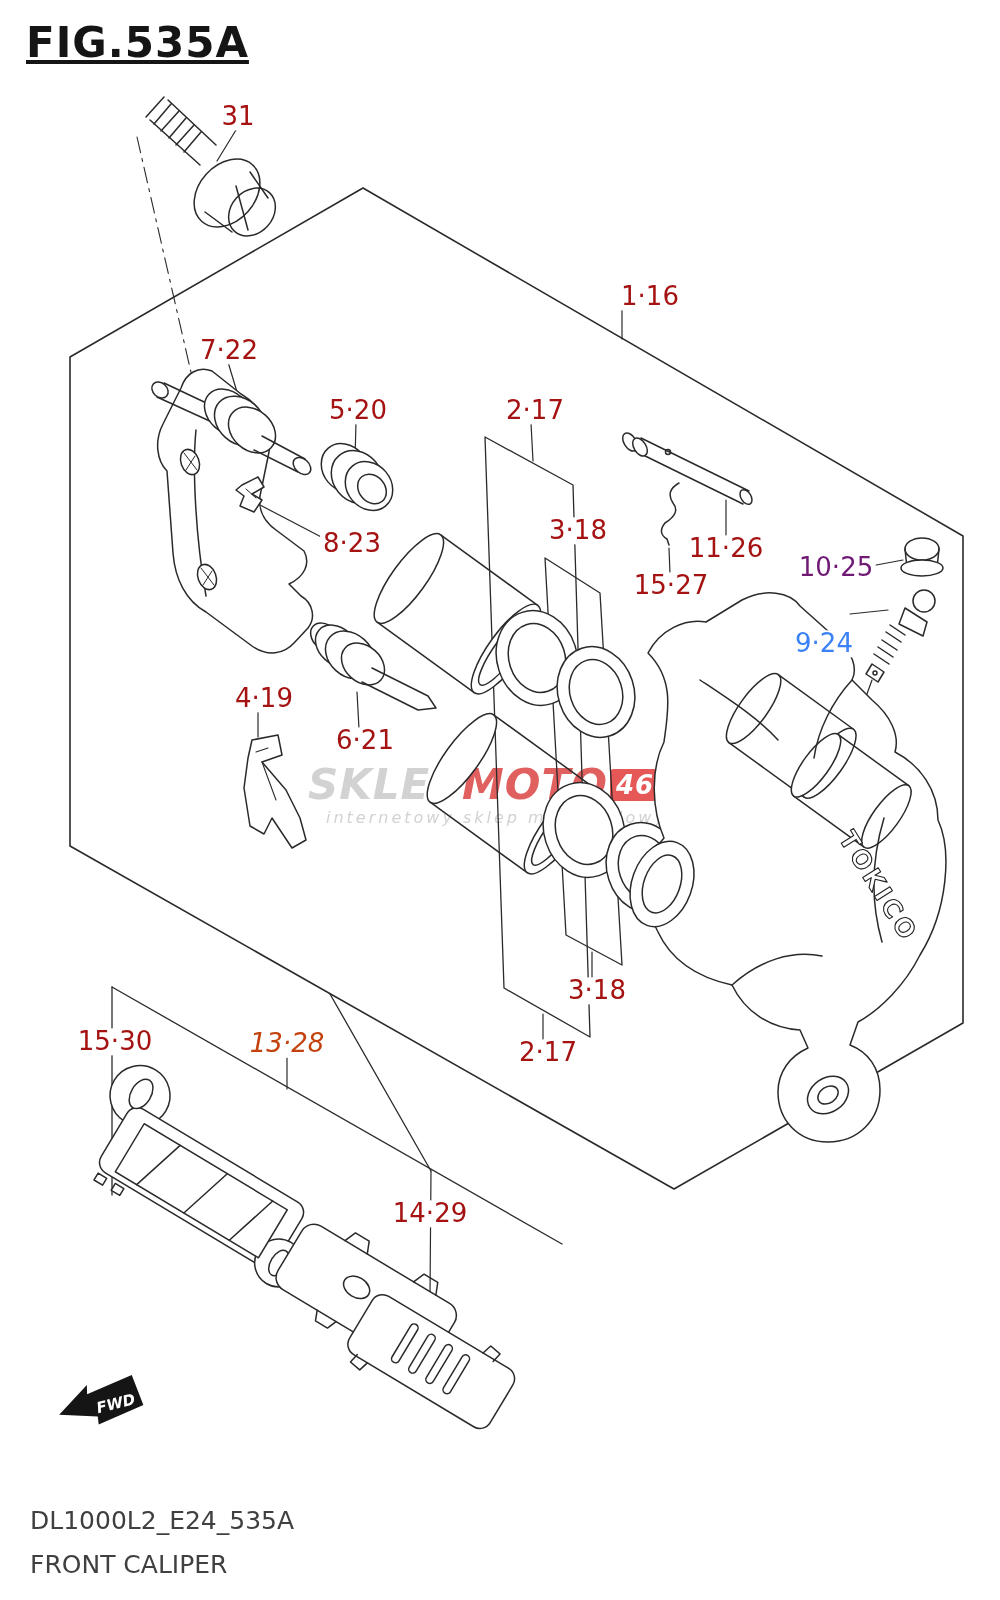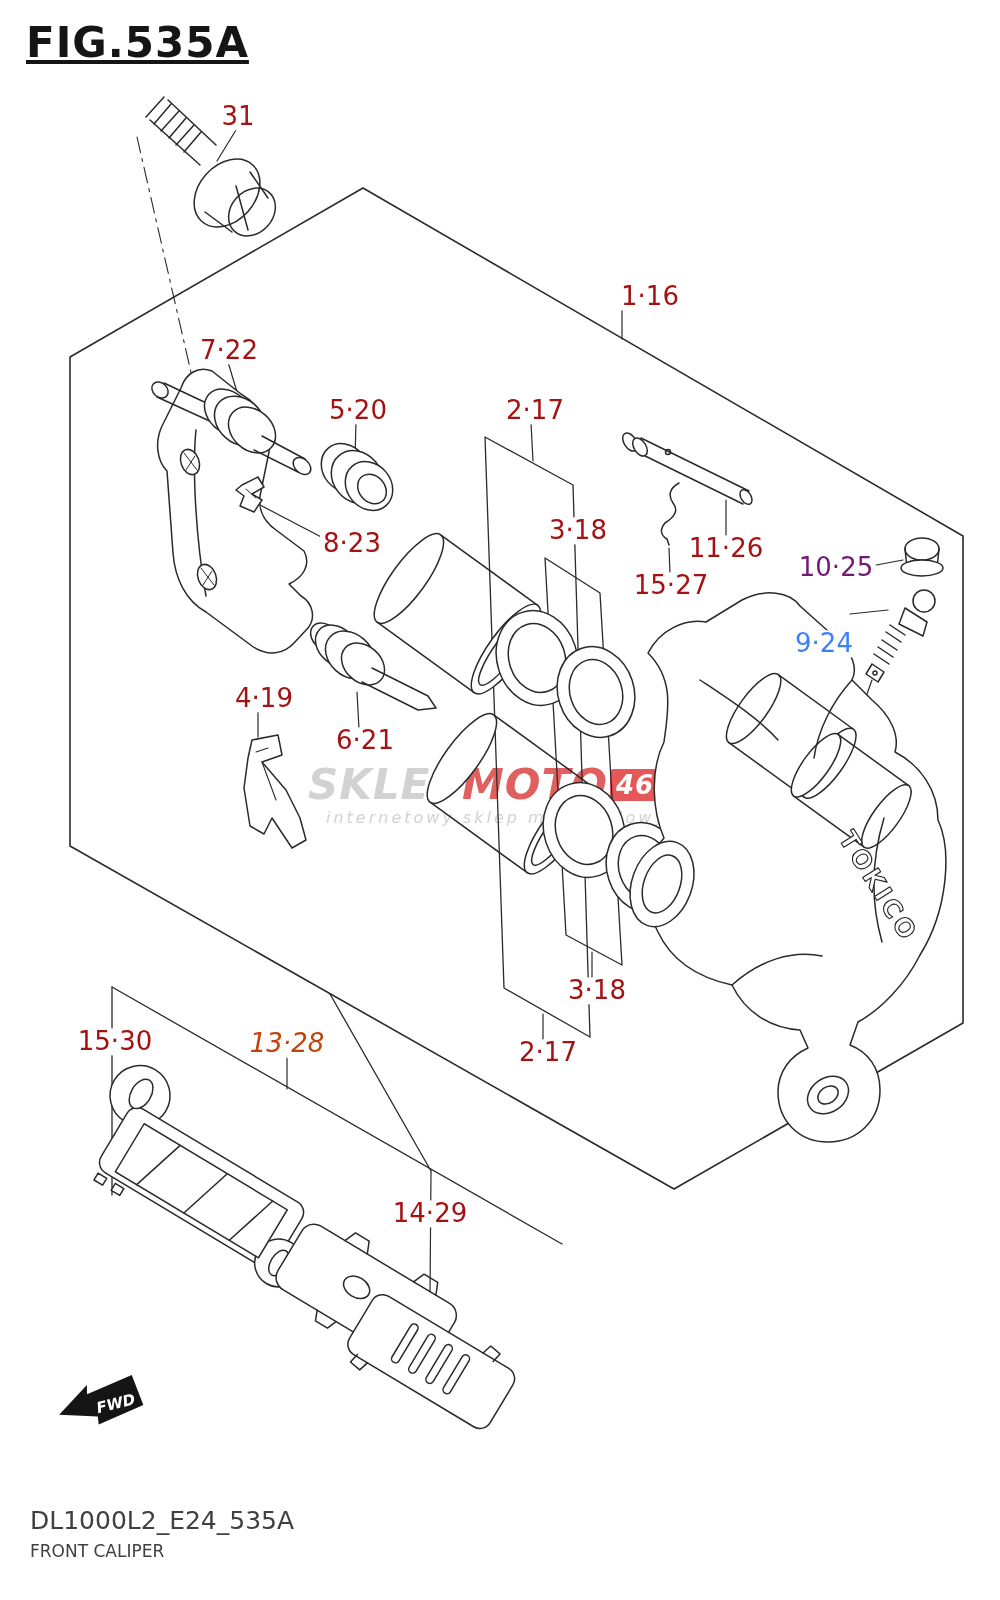--- a/index.html
+++ b/index.html
@@ -12,21 +12,21 @@
               background:#ffffff;padding:0 3px;line-height:1.05;white-space:nowrap;}
   #watermark{position:absolute;left:308px;top:764px;z-index:0;user-select:none;}
   #wm-line1{display:flex;align-items:center;font-weight:800;font-style:italic;
             font-size:42px;letter-spacing:1px;line-height:1;}
   #wm-badge{display:inline-block;margin:0 2px;padding:3px 6px;border-radius:4px;
             font-size:26px;font-style:italic;font-weight:800;color:#fff;}
   #wm-line2{font-style:italic;font-size:16px;letter-spacing:3px;margin-top:2px;
             padding-left:18px;}
   #footer{position:absolute;left:30px;top:1506px;color:#404040;}
   #footer .code{font-size:25px;letter-spacing:0px;}
-  #footer .caption{font-size:17px;margin-top:6px;}
+  #footer .caption{font-size:25px;margin-top:15px;}
 </style>
 </head>
 <body>
 
 <div id="page">
 
   <div id="watermark">
     <div id="wm-line1" style="color: rgb(210, 210, 210);">
       <span>SKLEP</span>
         <span style="color: rgb(224, 96, 96);">MOTO</span>

